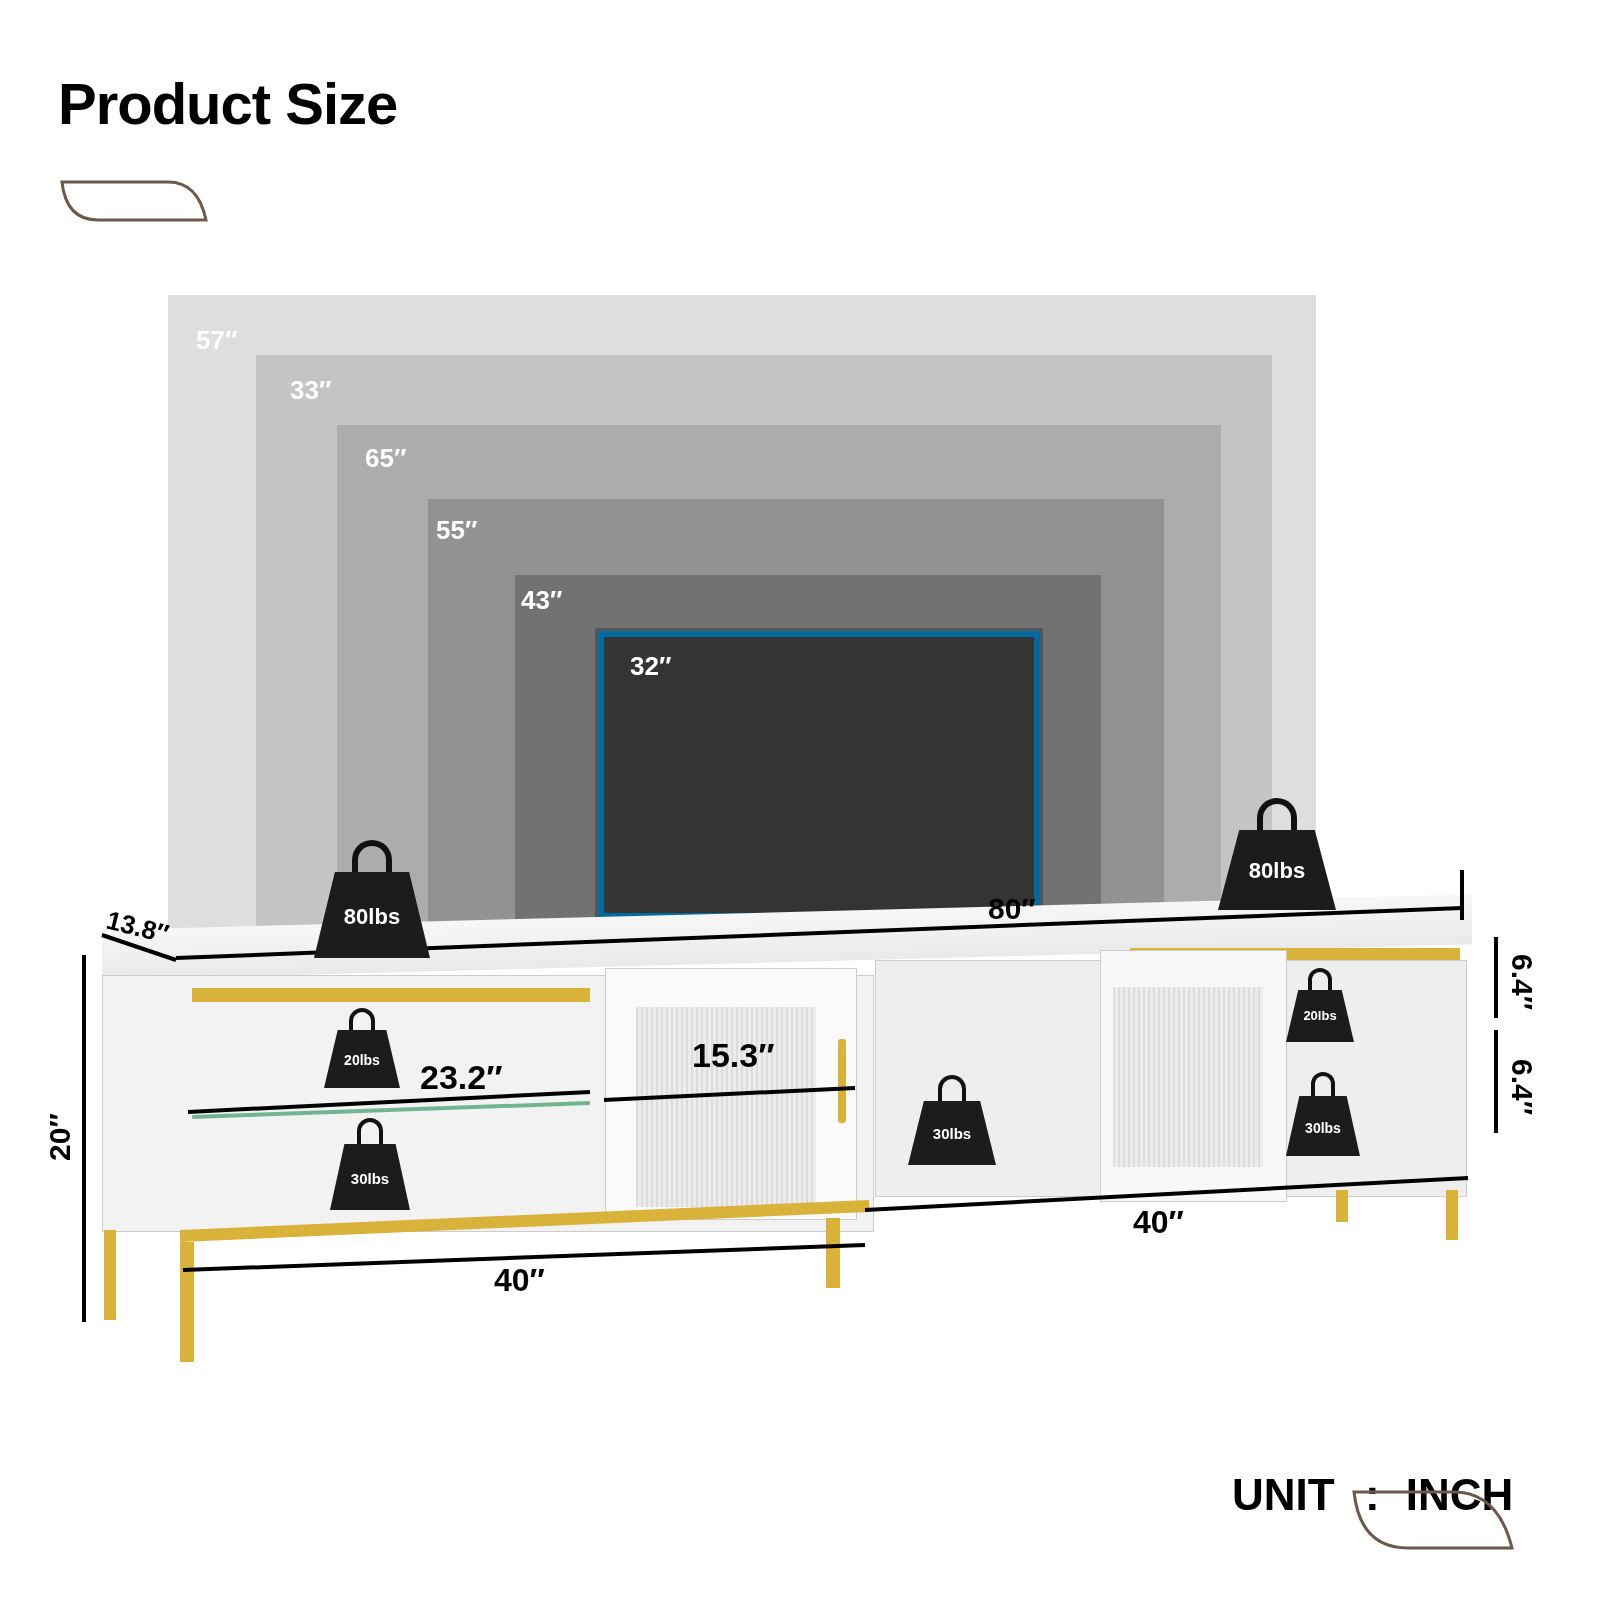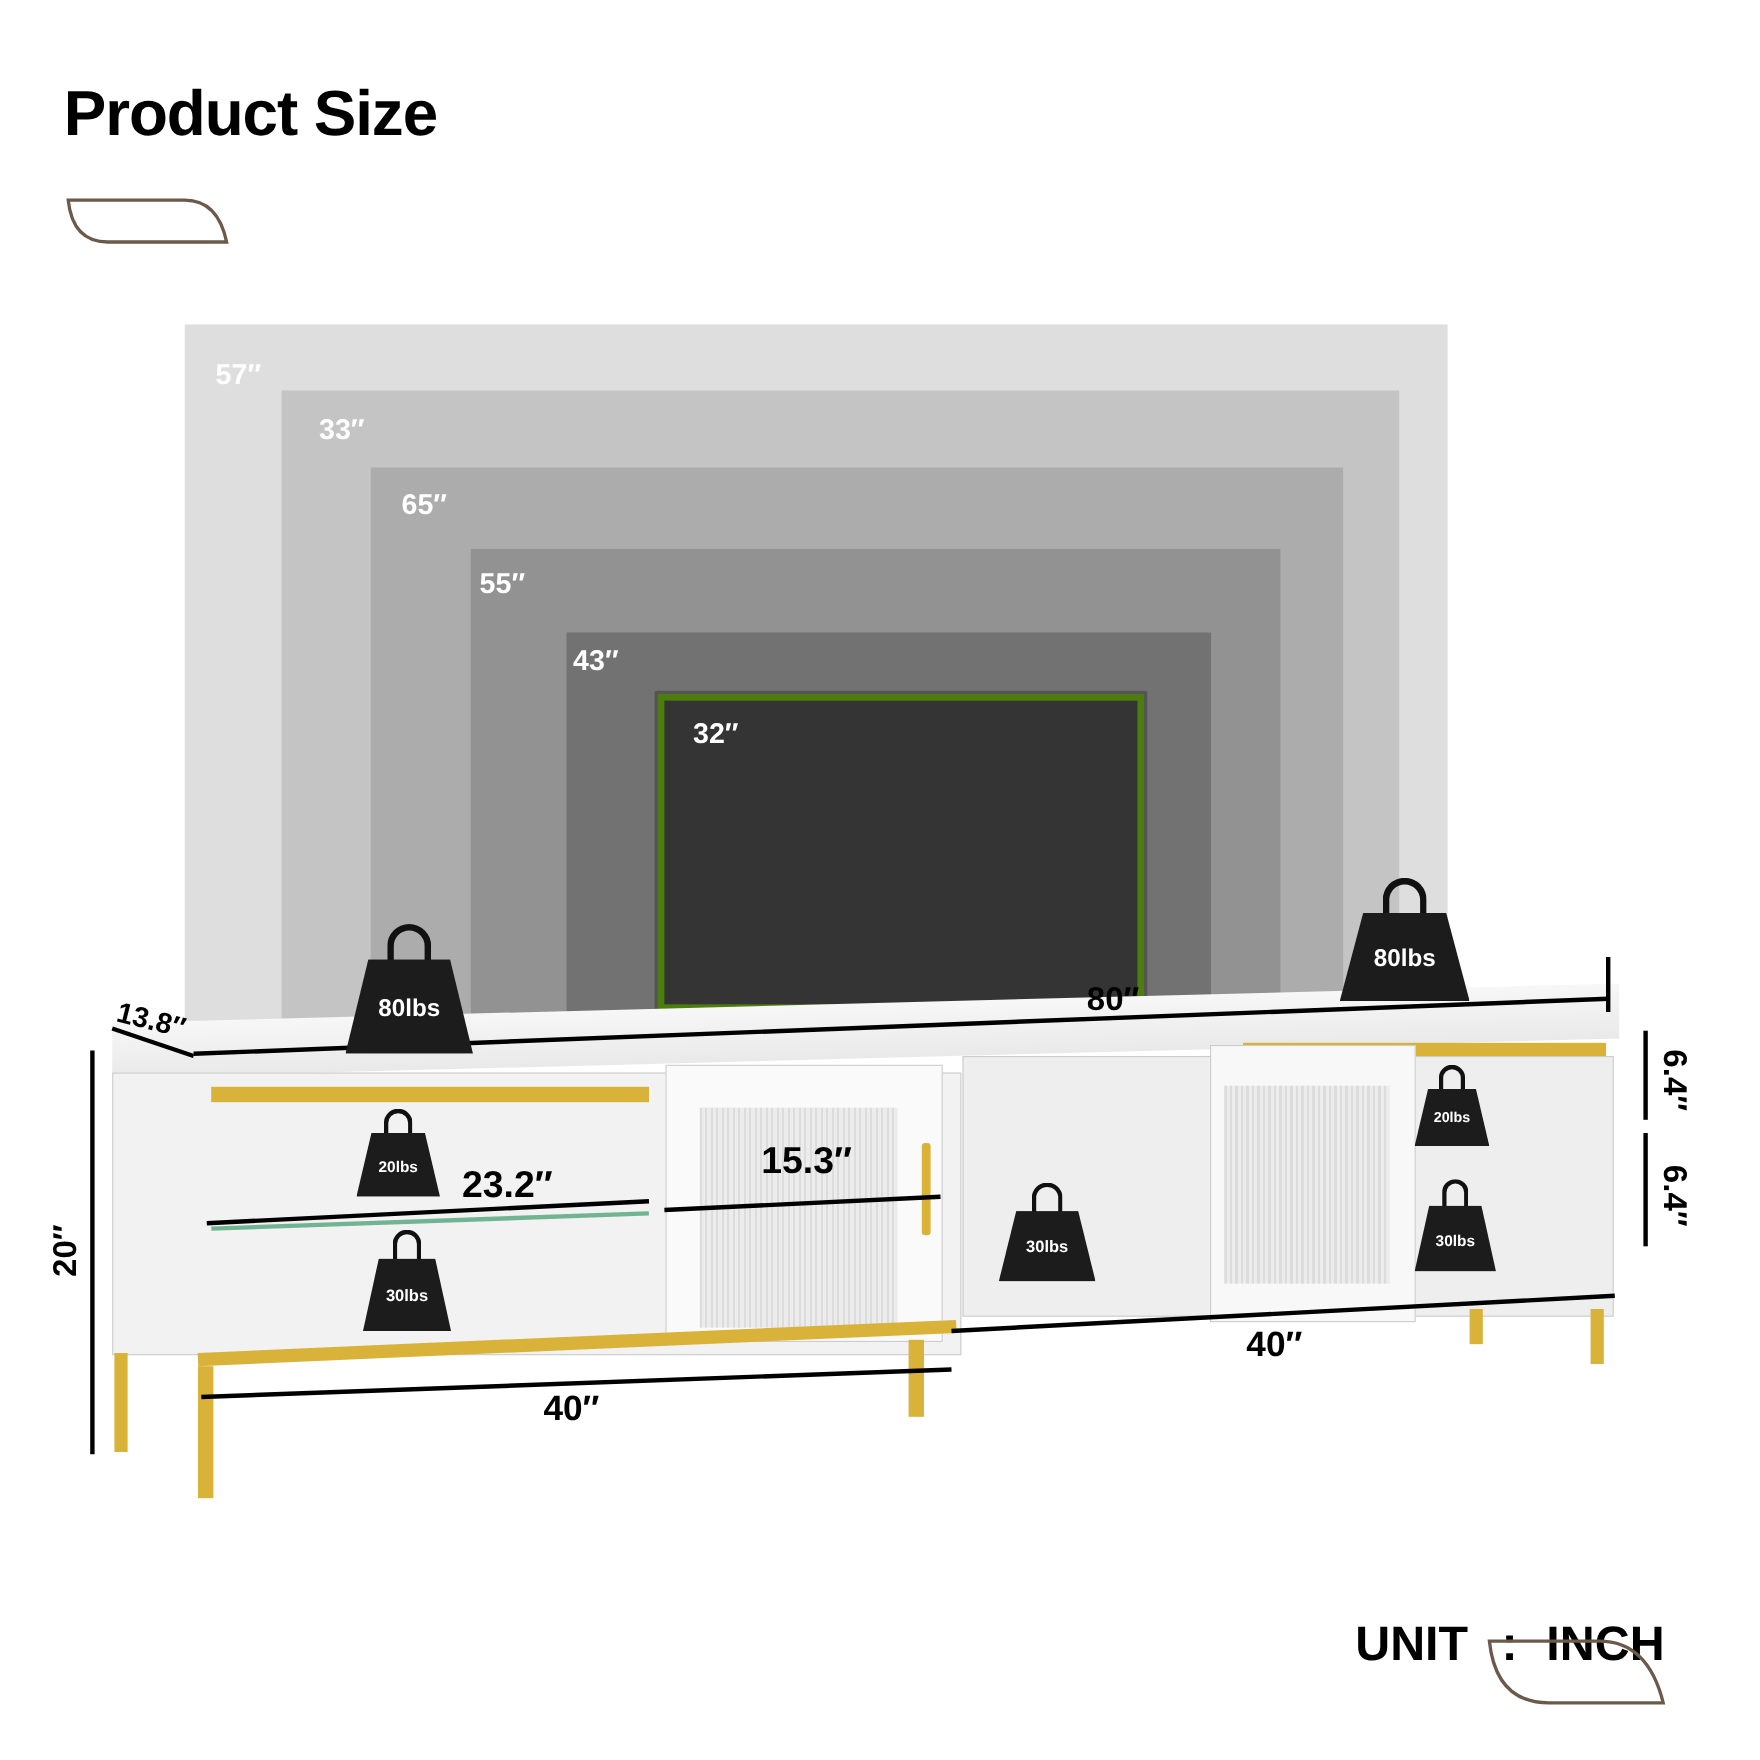--- a/index.html
+++ b/index.html
@@ -32,21 +32,21 @@
 <div class="tv-rect" style="left:337px;top:425px;width:884px;height:510px;background:#acacac;">
   <span class="tv-label" style="left:28px;top:18px;">65″</span>
 </div>
 <div class="tv-rect" style="left:428px;top:499px;width:736px;height:436px;background:#929292;">
   <span class="tv-label" style="left:8px;top:16px;">55″</span>
 </div>
 <div class="tv-rect" style="left:515px;top:575px;width:586px;height:360px;background:#727272;">
   <span class="tv-label" style="left:6px;top:10px;">43″</span>
 </div>
 
-<div class="abs" style="left:595px;top:628px;width:442px;height:292px;background:#4d7c0f;border:3px solid #555;border-radius:2px;">
+<div class="abs" style="left:595px;top:628px;width:442px;height:292px;background:#0369a1;border:3px solid #555;border-radius:2px;">
   <div class="abs" style="left:6px;top:6px;right:6px;bottom:10px;background:#343434;"></div>
   <span class="tv-label" style="left:32px;top:20px;">32″</span>
 </div>
 <div class="abs" style="left:768px;top:922px;width:80px;height:14px;background:#444;border-radius:3px;"></div>
 <div class="abs" style="left:664px;top:936px;width:244px;height:6px;background:#555;"></div>
 
 <div class="abs" style="left:102px;top:930px;width:1370px;height:50px;background:linear-gradient(#f7f7f7,#e9e9e9);transform:skewY(-1.5deg);transform-origin:left;"></div>
 <div class="abs" style="left:102px;top:975px;width:770px;height:255px;background:#f2f2f2;border:1px solid #ccc;"></div>
 <div class="abs" style="left:875px;top:960px;width:590px;height:235px;background:#eeeeee;border:1px solid #ccc;"></div>
 <div class="abs" style="left:192px;top:988px;width:398px;height:14px;background:#d9b23a;"></div>

